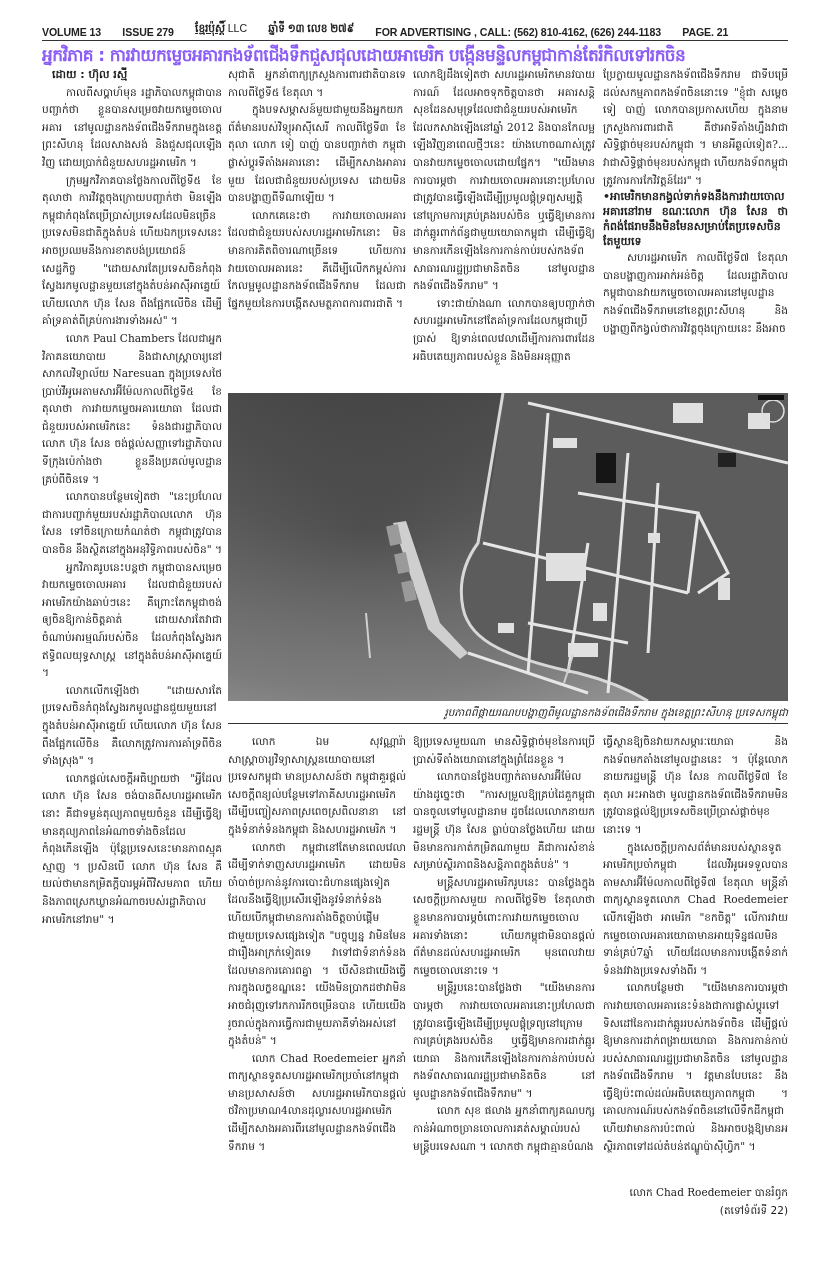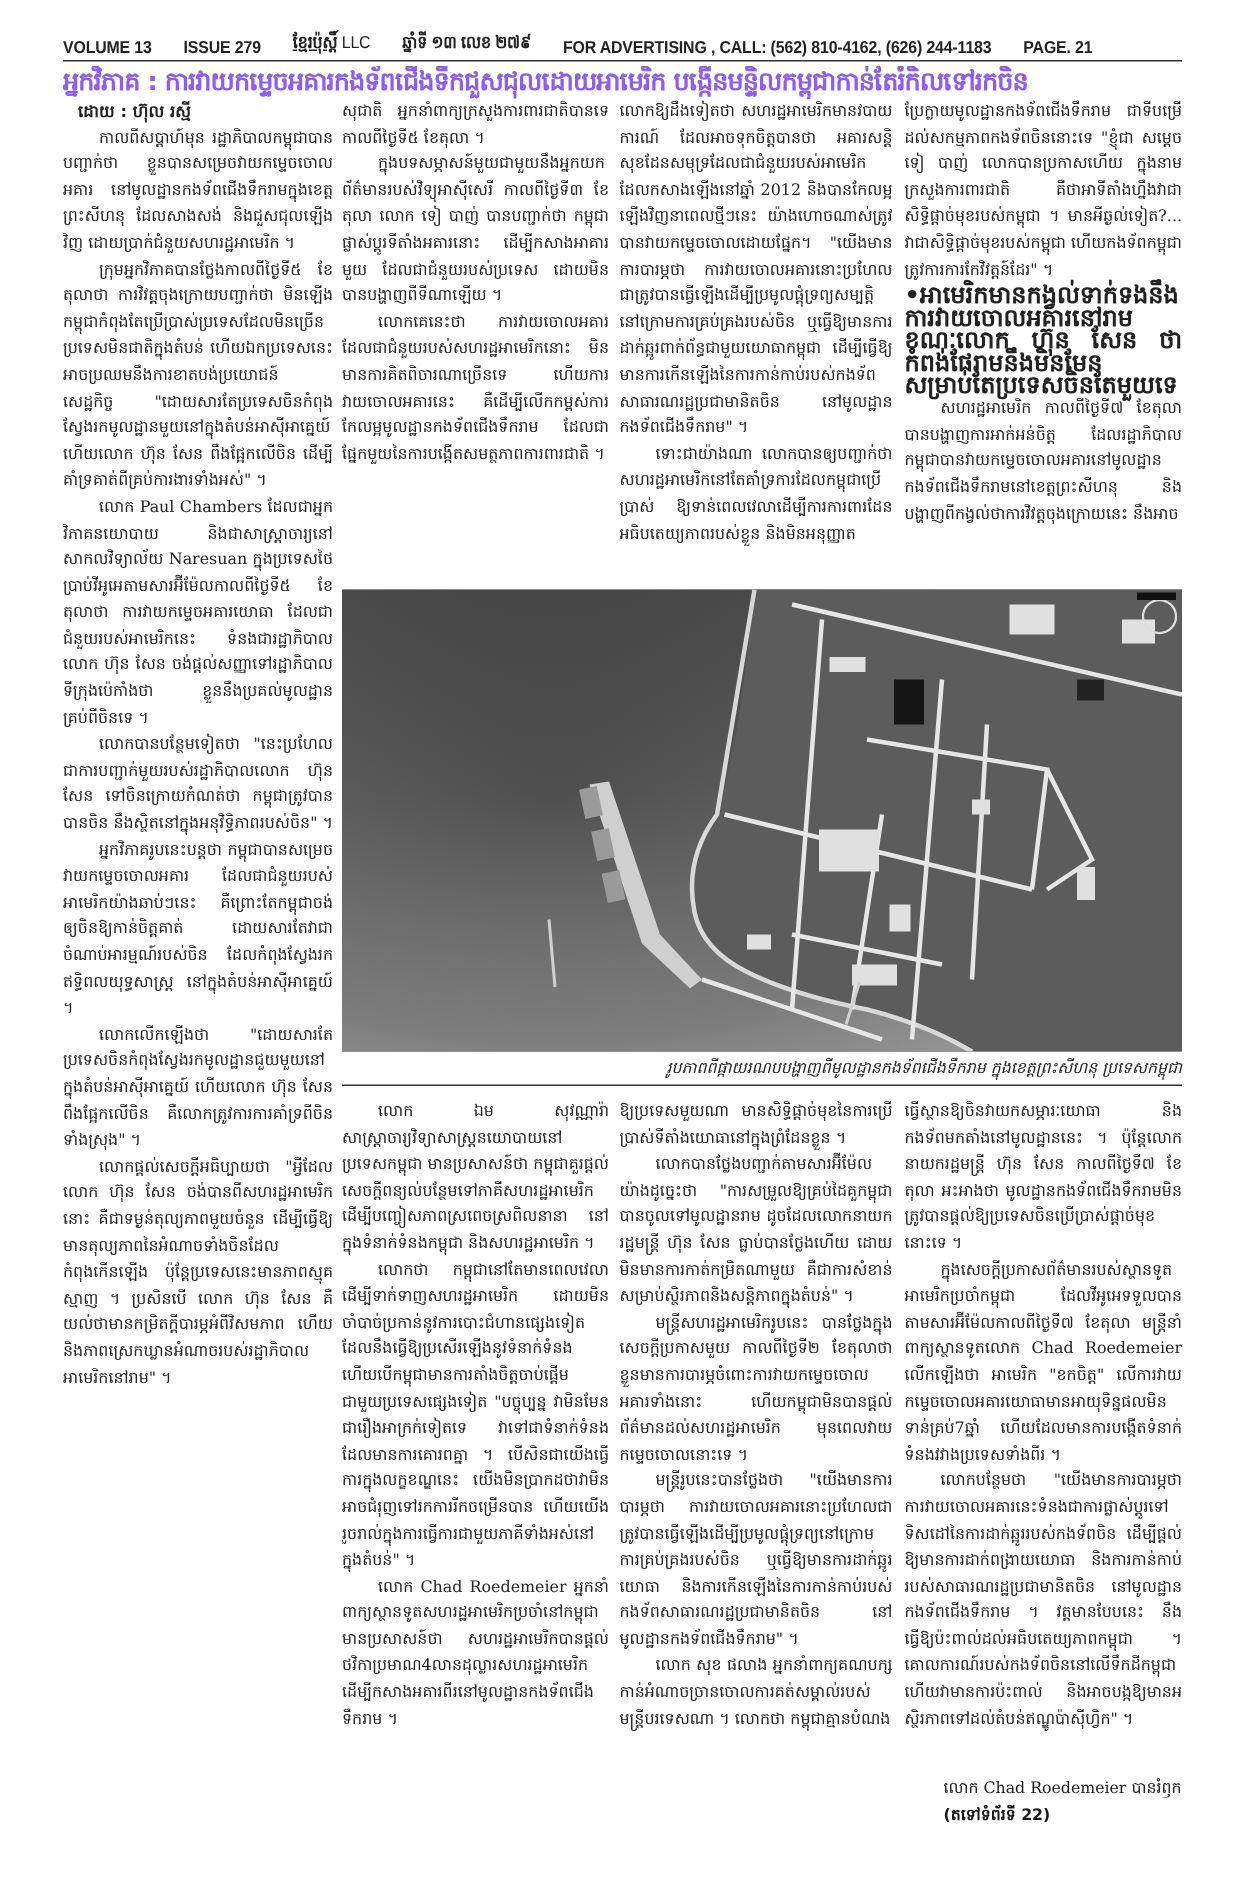--- a/index.html
+++ b/index.html
@@ -6,34 +6,34 @@
   body { width:823px; height:1268px; position:relative; overflow:hidden; font-family:"DejaVu Serif", serif; color:#1a1a1a; }
   .masthead { position:absolute; left:42px; top:22px; width:746px; height:16px; display:flex; align-items:flex-end; justify-content:space-between; font-family:"Liberation Sans", sans-serif; font-size:11.5px; font-weight:bold; letter-spacing:-0.1px; color:#222; transform:scaleX(0.92); transform-origin:left bottom; white-space:nowrap; }
   .masthead .khmer-brand { font-weight:normal; }
   .masthead .khmer-brand b { text-decoration:underline; }
   .rule { position:absolute; left:42px; width:746px; height:1px; background:#333; }
   .headline { position:absolute; left:42px; top:44px; width:746px; font-family:"DejaVu Sans", sans-serif; font-weight:bold; font-size:17px; line-height:22px; color:#8b5cf6; white-space:nowrap; overflow:hidden; letter-spacing:-0.6px; }
   .col { position:absolute; font-size:10.6px; line-height:17.6px; text-align:justify; color:#222; overflow:hidden; }
   .col p { margin:0; text-indent:24px; }
   .col p.noindent { text-indent:0; }
   .col .byline { font-weight:bold; font-family:"DejaVu Sans", sans-serif; font-size:11px; text-indent:10px; }
-  .col .sub { font-weight:bold; font-family:"DejaVu Sans", sans-serif; font-size:16px; line-height:15px; text-indent:0; }
+  .col .sub { font-weight:bold; font-family:"DejaVu Sans", sans-serif; font-size:11px; line-height:15px; text-indent:0; }
   .c1 { left:42px; top:66px; width:180px; height:1180px; }
   .c2top { left:228px; top:66px; width:178px; height:320px; }
   .c3top { left:413px; top:66px; width:182px; height:320px; }
   .c4top { left:603px; top:66px; width:185px; height:320px; }
   .c2bot { left:228px; top:733px; width:178px; height:500px; }
   .c3bot { left:413px; top:733px; width:182px; height:500px; }
   .c4bot { left:603px; top:733px; width:185px; height:430px; }
   .photo { position:absolute; left:228px; top:393px; width:560px; height:308px; background:#2f2f2f; overflow:hidden; }
   .photo svg { display:block; }
   .caption { position:absolute; left:228px; top:704px; width:560px; text-align:right; font-size:10.5px; font-style:italic; color:#222; line-height:16px; }
   .caption-rule { top:723px; left:228px; width:560px; }
-  .cont { position:absolute; left:629px; top:1183px; width:185px; text-align:left; font-size:10.5px; line-height:18px; }
-  .cont .jump { font-weight:bold; font-family:"DejaVu Sans", sans-serif; }
+  .cont { position:absolute; left:603px; top:1183px; width:185px; text-align:right; font-size:10.5px; line-height:18px; }
+  .cont .jump { font-weight:normal; font-family:"DejaVu Sans", sans-serif; }
 </style>
 </head>
 <body>
 
 <div class="masthead">
   <span>VOLUME 13</span>
   <span>ISSUE 279</span>
   <span class="khmer-brand"><b>ខ្មែរប៉ុស្តិ៍</b> <span>LLC</span></span>
   <span>ឆ្នាំទី ១៣  លេខ ២៧៩</span>
   <span>FOR ADVERTISING ,  CALL: (562) 810-4162, (626) 244-1183</span>

